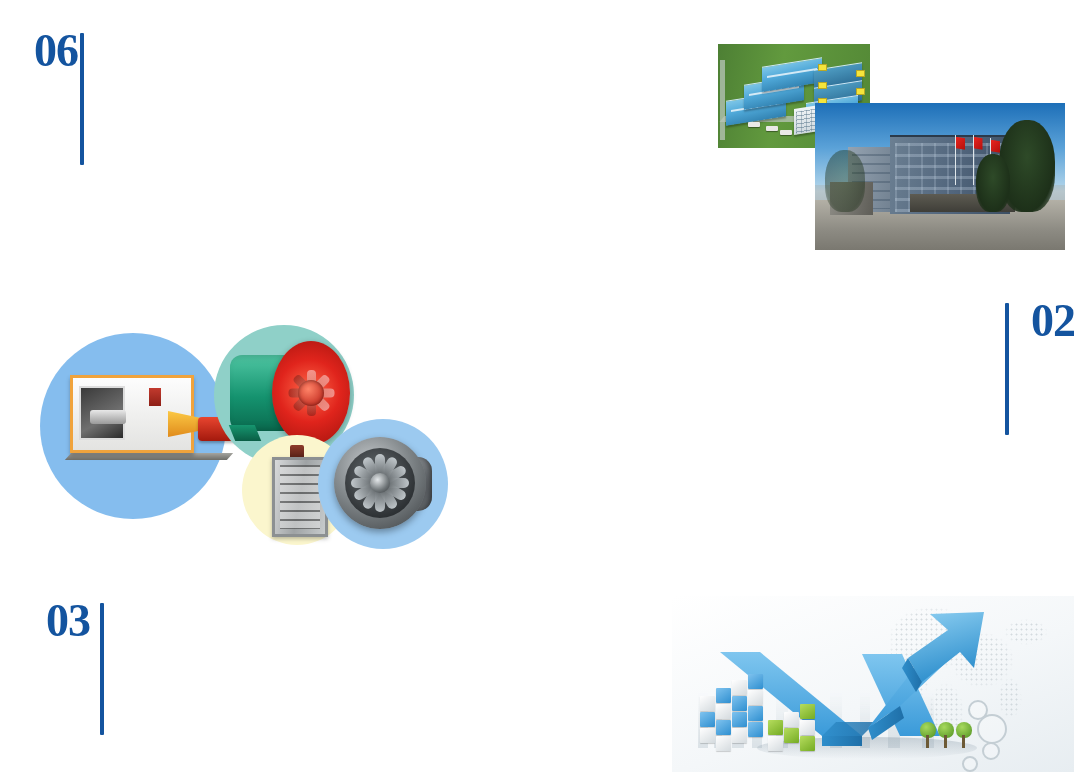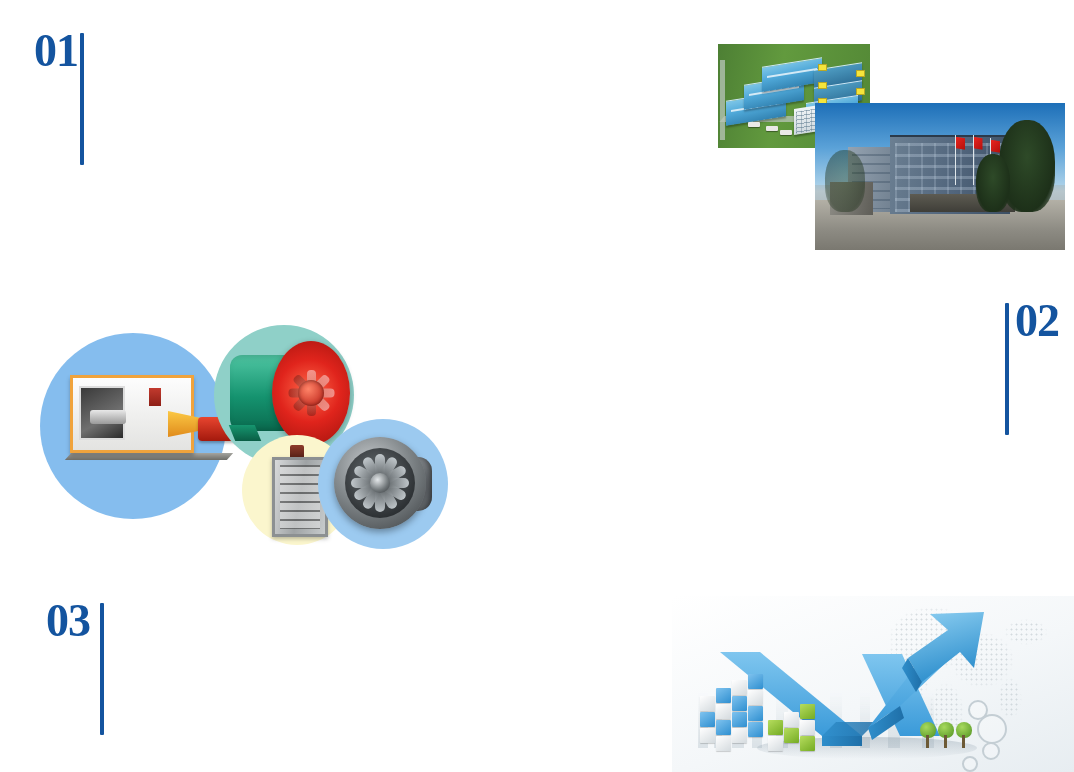--- a/index.html
+++ b/index.html
@@ -37,21 +37,21 @@
   .marker .rule {
     width: 4px;
     background: #14549f;
     border-radius: 1px;
   }
 
   #marker-01 { left: 34px; top: 28px; }
   #marker-01 .num { margin-right: 2px; }
   #marker-01 .rule { height: 132px; margin-top: 5px; }
 
-  #marker-02 { left: 1005px; top: 298px; }
+  #marker-02 { left: 1005px; top: 298px; gap: 16px; }
   #marker-02 .rule { height: 132px; margin-top: 5px; margin-right: 6px; }
 
   #marker-03 { left: 46px; top: 598px; }
   #marker-03 .num { margin-right: 10px; }
   #marker-03 .rule { height: 132px; margin-top: 5px; }
 
   
   .photo {
     position: absolute;
     overflow: hidden;
@@ -403,21 +403,21 @@
     position:absolute; border-radius:50%;
     border:2px solid #c4ced4; background: rgba(255,255,255,.25);
   }
 </style>
 </head>
 <body>
 
 <div class="page">
 
   <div class="marker" id="marker-01">
-    <span class="num">01</span>
+    <span class="num">06</span>
     <span class="rule"></span>
   </div>
 
   <div class="marker" id="marker-02">
     <span class="rule"></span>
     <span class="num">02</span>
   </div>
 
   <div class="marker" id="marker-03">
     <span class="num">03</span>

